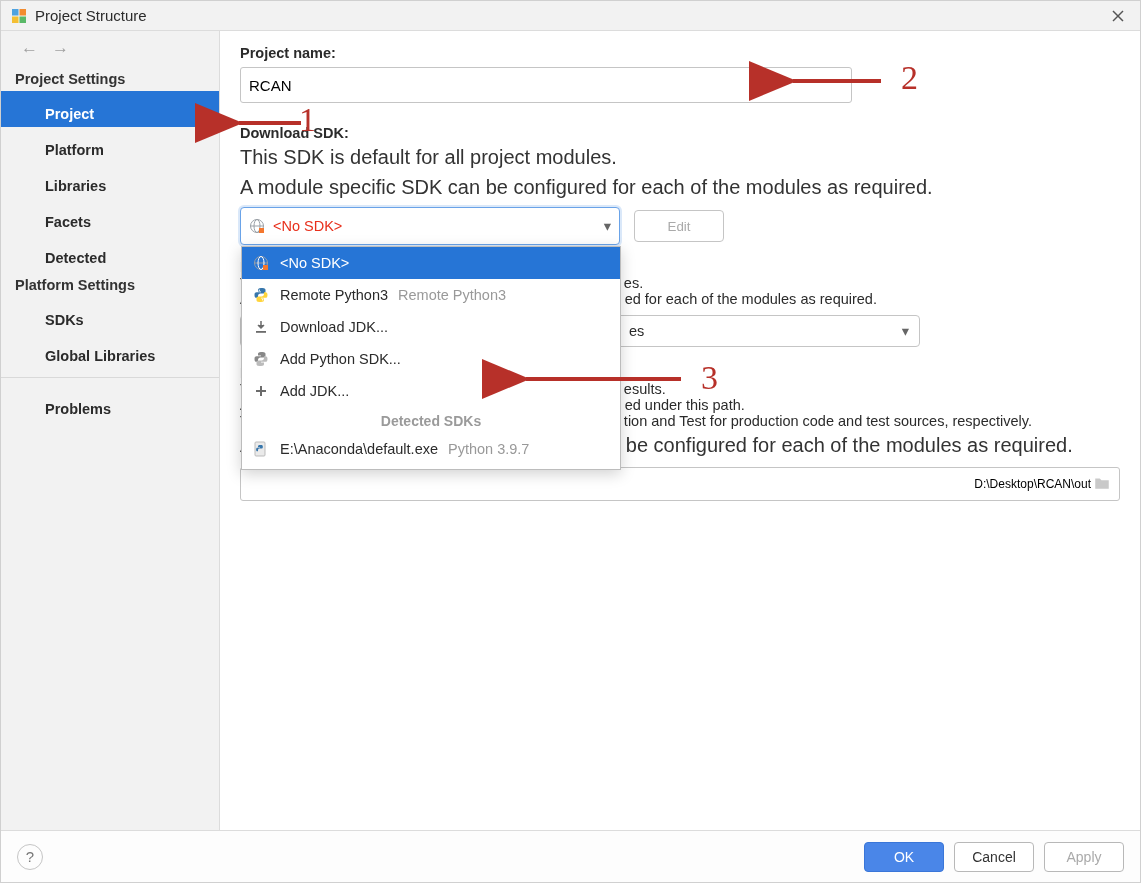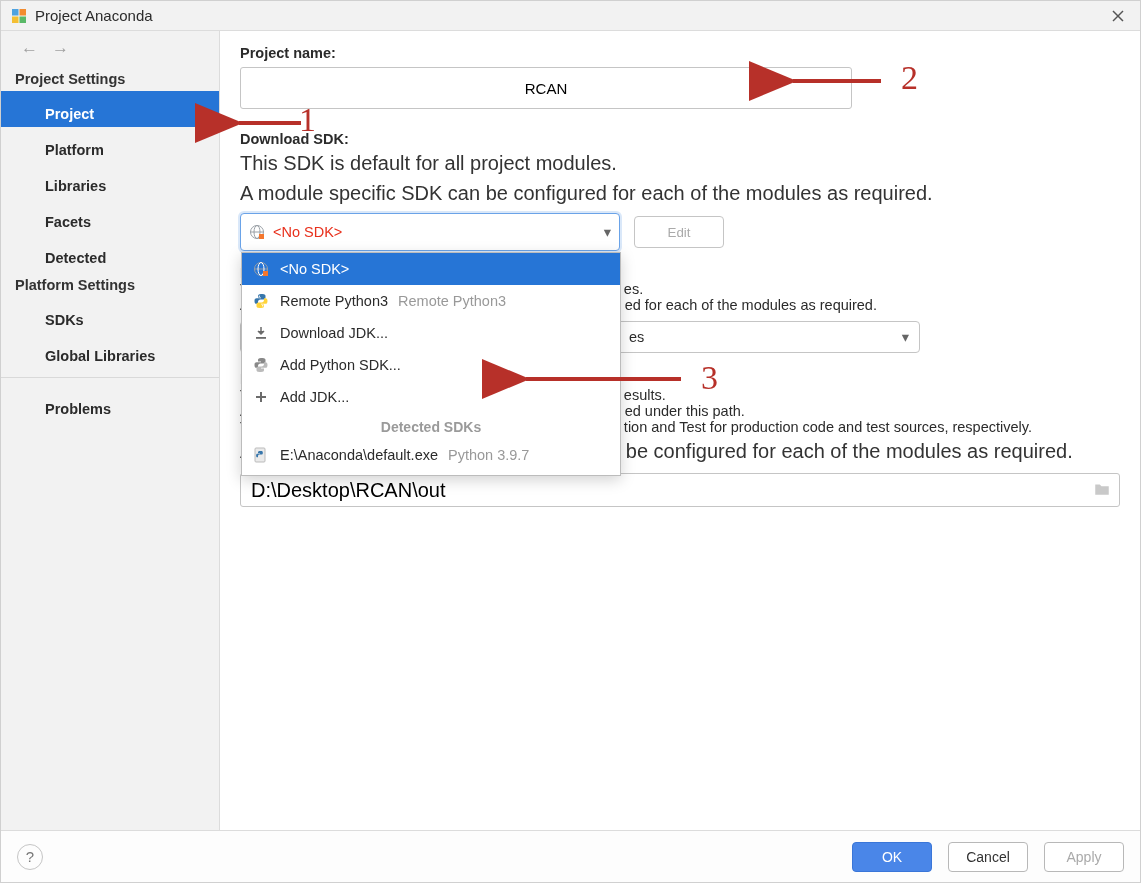--- a/index.html
+++ b/index.html
@@ -60,21 +60,21 @@
   .btn {
     height: 30px;
     min-width: 80px;
     padding: 0 16px;
     border: 1px solid #b8b8b8;
     border-radius: 4px;
     background: #fff;
     color:#333;
     font-size:14px;
     cursor:pointer;
-    margin-left:16px;
+    margin-left:10px;
   }
   .btn.primary {
     background: #4a86e8;
     border-color:#3a76d8;
     color:#fff;
     font-weight:500;
   }
   .btn[disabled] { color:#aaa; cursor:default; }
 
   
@@ -119,27 +119,26 @@
   
   .main {
     flex:1;
     padding: 14px 20px 10px 20px;
     position: relative;
   }
   .lbl { font-weight:600; color:#2b2b2b; }
   .field-block { margin-bottom: 14px; }
   .textfield {
     width: 612px;
-    height: 42px;
+    height: 36px;
     border: 1px solid #c5c5c5;
     border-radius: 3px;
     padding: 4px 8px;
     font-size:15px;
     background:#fff;
-    text-align:center;
   }
   .desc { color:#333; margin:2px 0 2px 0; font-size:20px; line-height:1.4; }
 
   .sdk-row { display:flex; align-items:center; gap:14px; margin-top:6px; }
   .combo {
     width: 380px;
     height: 38px;
     border: 1px solid #6aa3e8;
     border-radius: 4px;
     display:flex;
@@ -220,21 +219,21 @@
   .path-field {
     display:flex;
     align-items:center;
     width: 880px;
     height: 34px;
     border:1px solid #c5c5c5;
     border-radius:3px;
     padding: 0 8px;
   }
   .path-field input {
-    border:none; flex:1; font-size:20px; outline:none; background:transparent;
+    border:none; flex:1; font-size:12px; outline:none; background:transparent;text-align:right;
   }
   .path-field .browse-icon { color:#bbb; }
 
   
   .anno-layer {
     position:absolute; inset:0; z-index:100; pointer-events:none;
   }
   .anno-num {
     position:absolute;
     font-family: Georgia, "Times New Roman", serif;
@@ -253,21 +252,21 @@
 
 <div class="titlebar">
   <span class="app-icon">
     <svg viewBox="0 0 16 16">
       <rect x="1" y="1" width="6.5" height="6.5" fill="#4fa3e0"></rect>
       <rect x="8.5" y="1" width="6.5" height="6.5" fill="#f28c2f"></rect>
       <rect x="1" y="8.5" width="6.5" height="6.5" fill="#f4bf33"></rect>
       <rect x="8.5" y="8.5" width="6.5" height="6.5" fill="#5ab968"></rect>
     </svg>
   </span>
-  <span class="title">Project Anaconda</span>
+  <span class="title">Project Structure</span>
   <span class="close">
     <svg width="12" height="12" viewBox="0 0 12 12">
       <line x1="1" y1="1" x2="11" y2="11" stroke="#555" stroke-width="1.5"></line>
       <line x1="11" y1="1" x2="1" y2="11" stroke="#555" stroke-width="1.5"></line>
     </svg>
   </span>
 </div>
 
 <div class="body-area">
 

